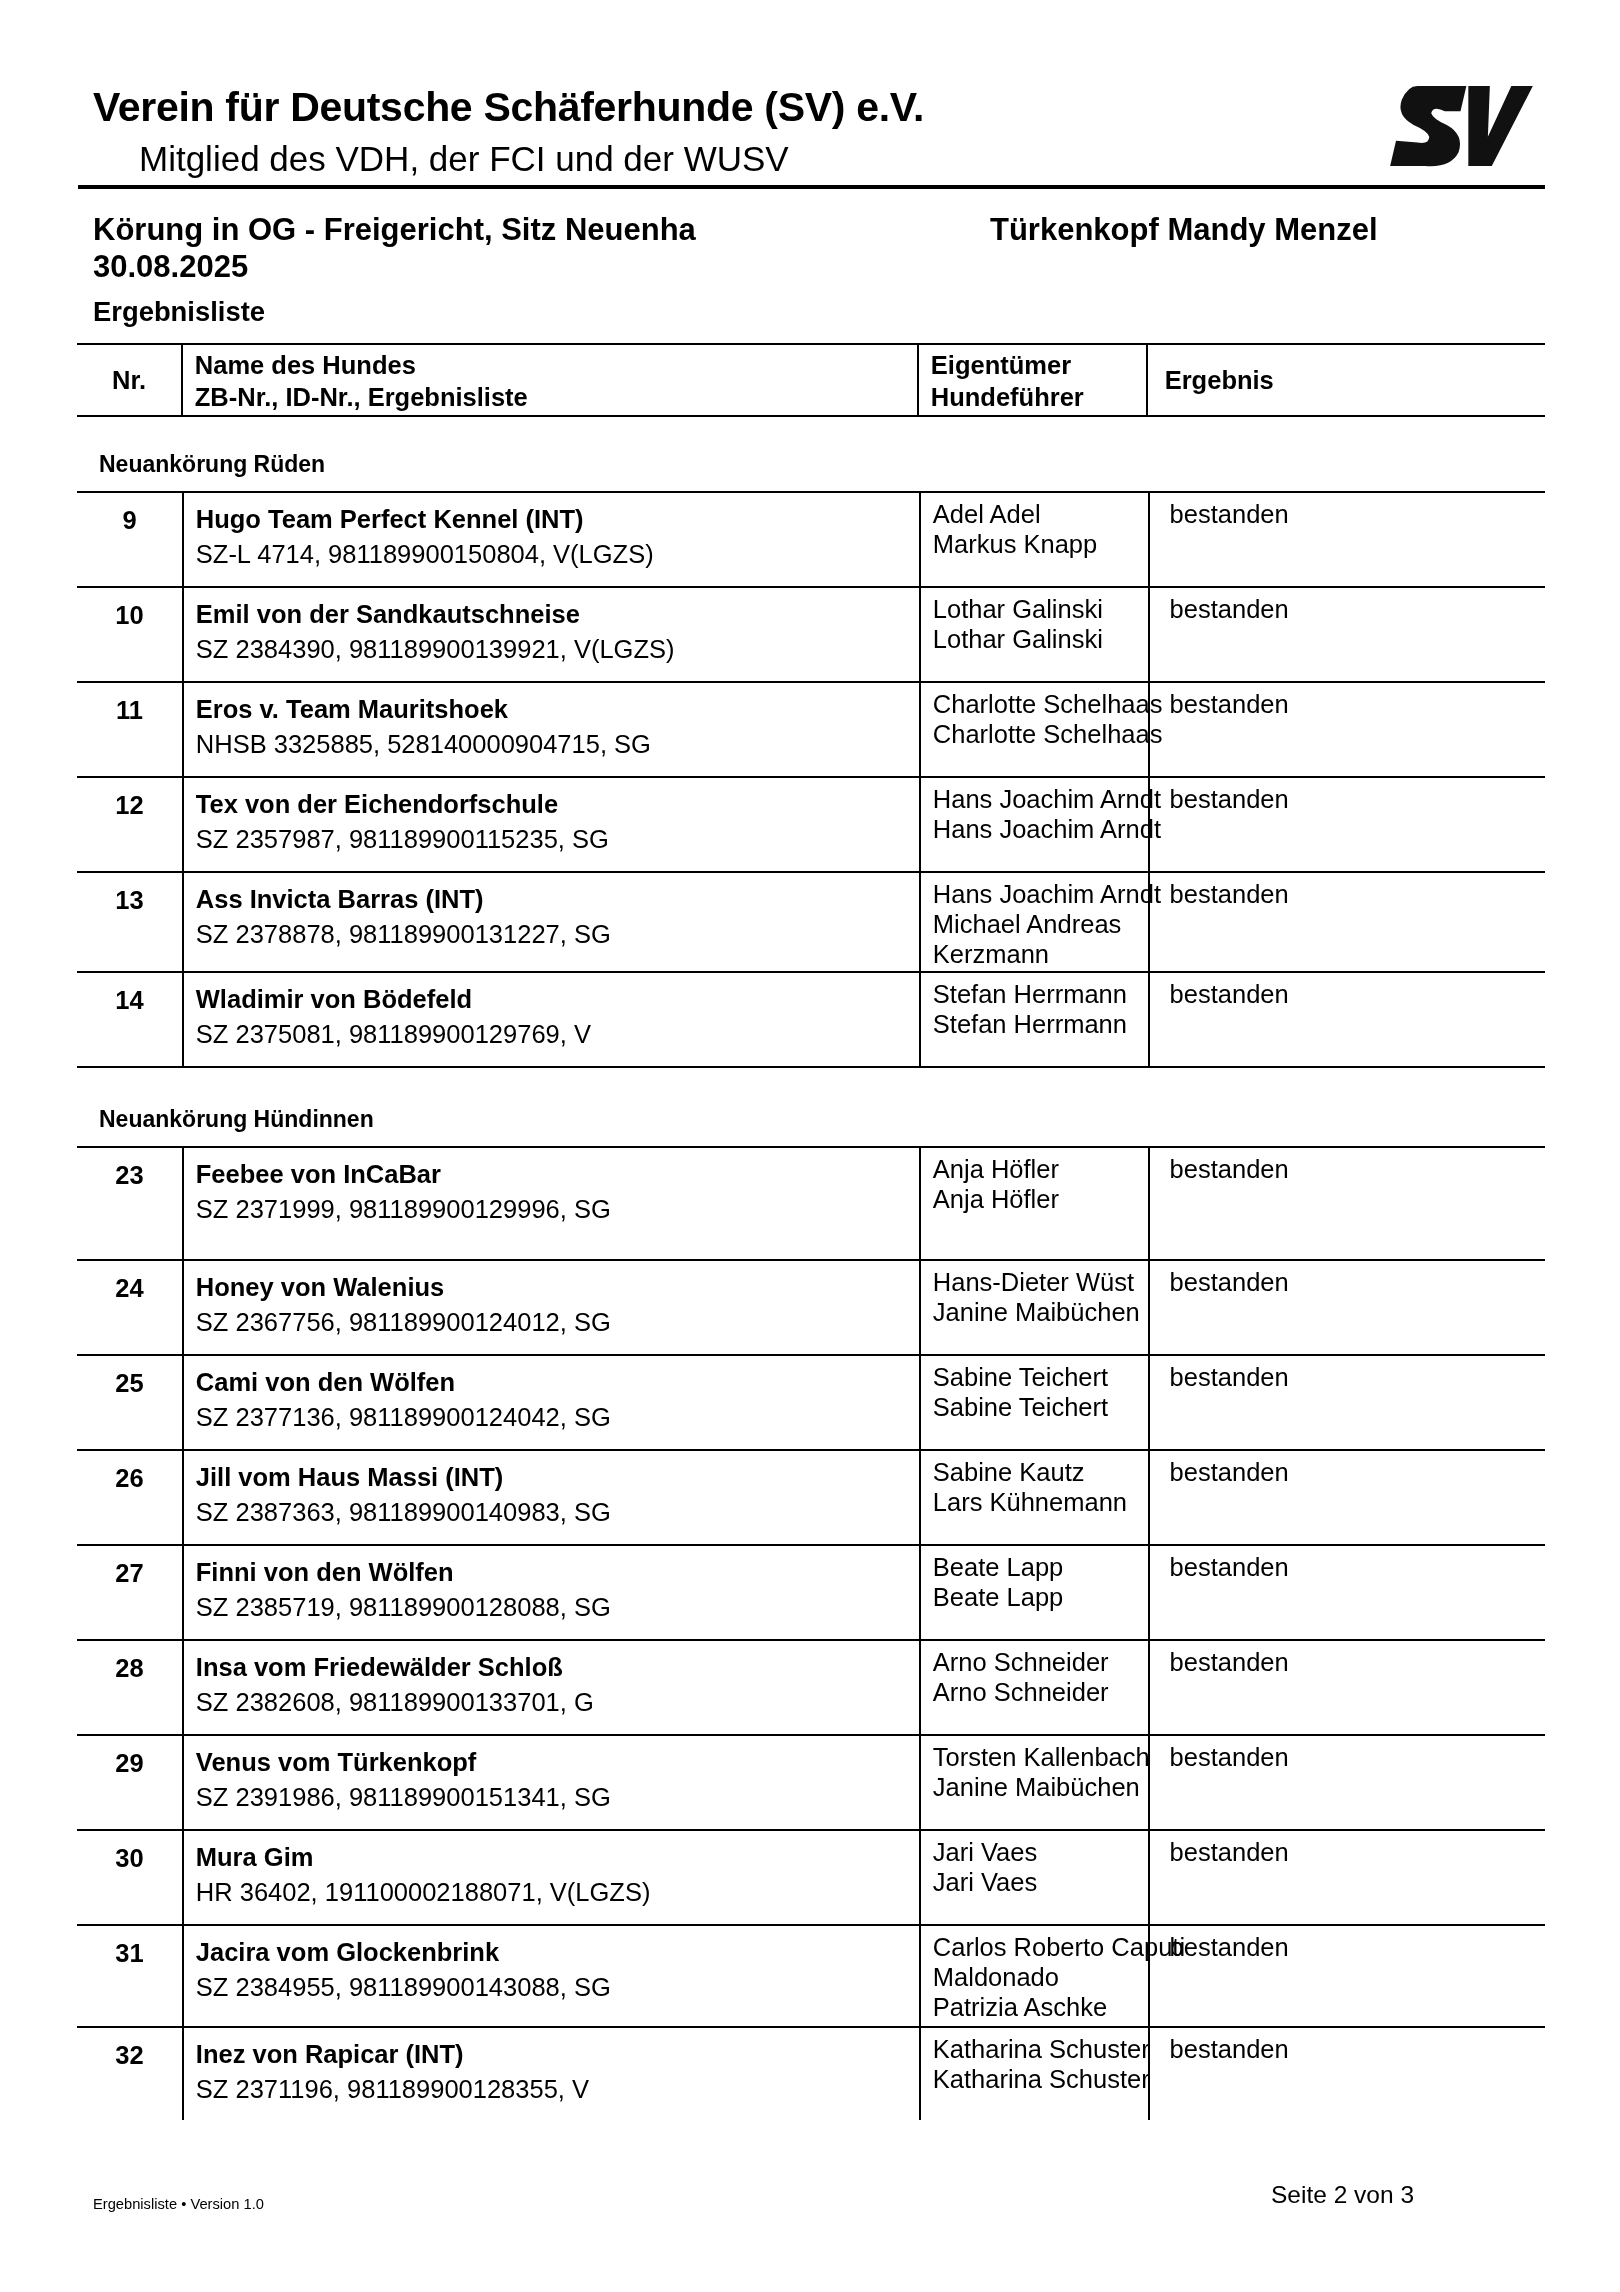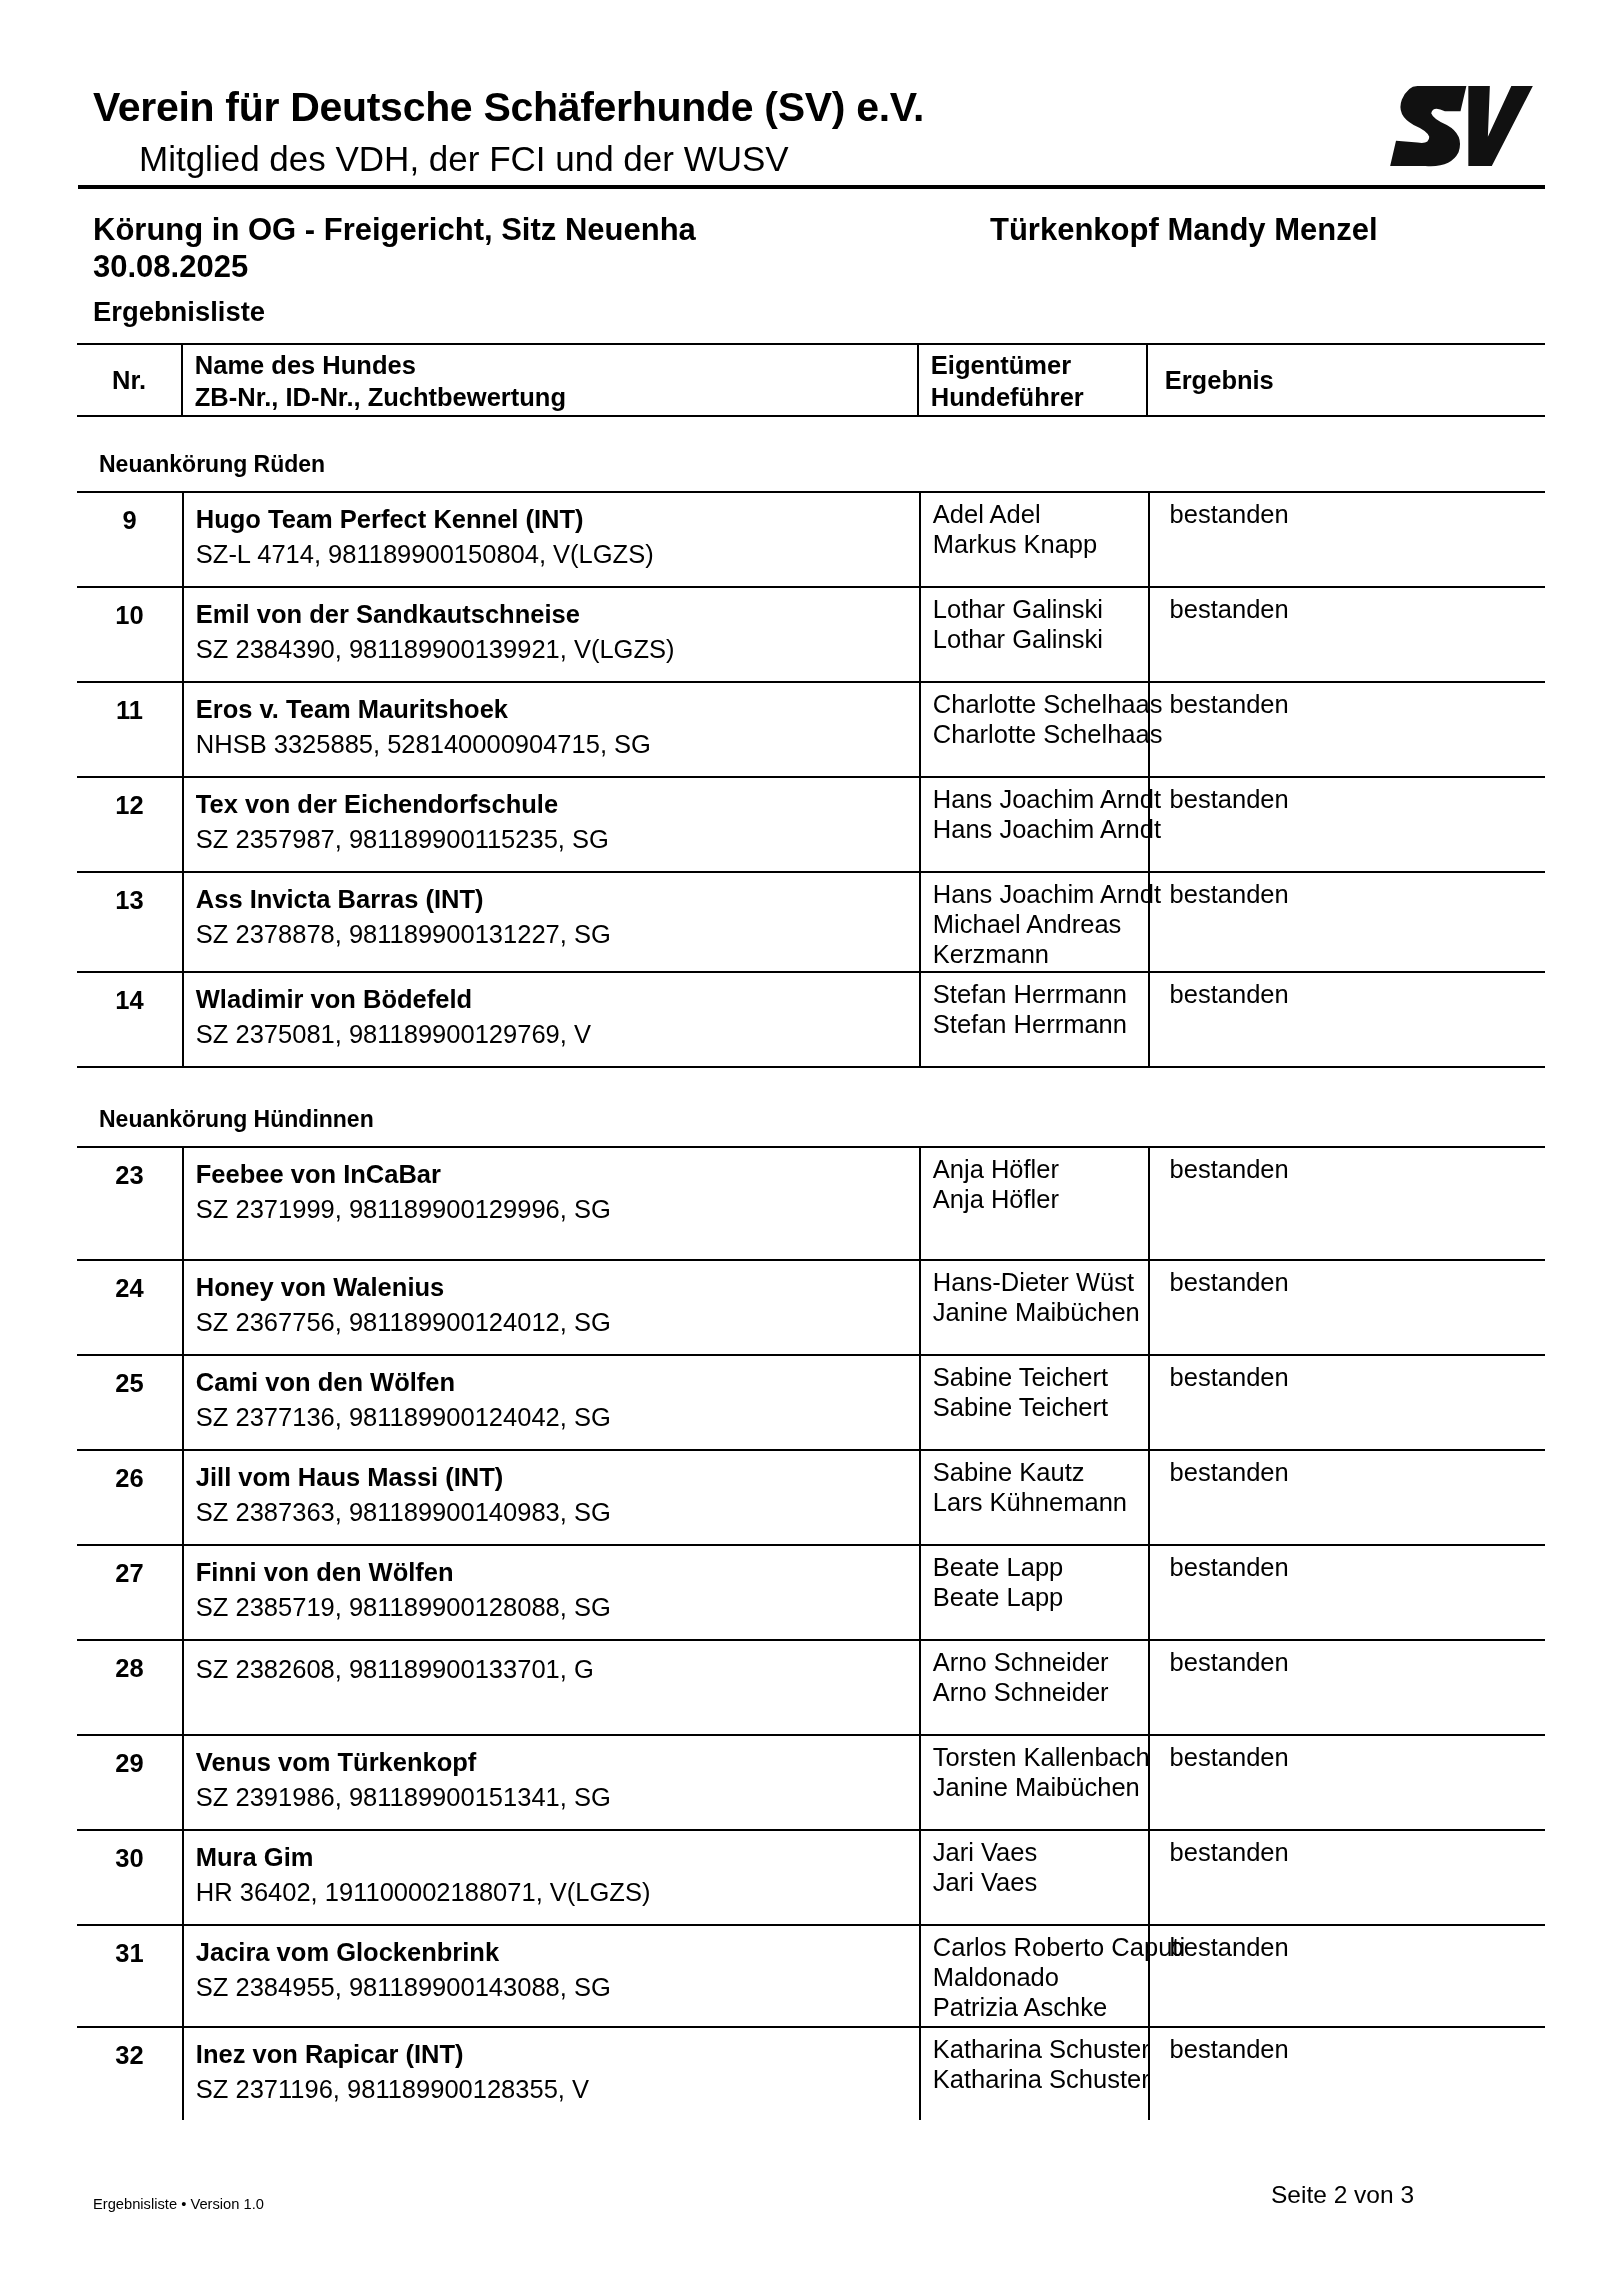--- a/index.html
+++ b/index.html
@@ -59,21 +59,21 @@
 
 <div class="abs event-title">Körung in  OG - Freigericht, Sitz Neuenha</div>
 <div class="abs event-date">30.08.2025</div>
 <div class="abs koermeister">Türkenkopf  Mandy Menzel</div>
 <div class="abs list-title">Ergebnisliste</div>
 
 <div class="abs thead">
   <div class="c c-nr">Nr.</div>
   <div class="c c-name">
     <div>Name des Hundes</div>
-    <div>ZB-Nr., ID-Nr., Zuchtbewertung</div>
+    <div>ZB-Nr., ID-Nr., Ergebnisliste</div>
   </div>
   <div class="c c-owner">
     <div>Eigentümer</div>
     <div>Hundeführer</div>
   </div>
   <div class="c c-res">Ergebnis</div>
 </div>
 
 <div class="abs section-label" style="top:451px;">Neuankörung Rüden</div>
 <div class="abs rows" style="top:491px;">
@@ -210,20 +210,21 @@
       </div>
     <div class="c c-owner">
         <span class="owner-line">Beate Lapp</span>
         <span class="owner-line">Beate Lapp</span>
       </div>
     <div class="c c-res">bestanden</div>
   </div>
   <div class="row" style="height:95px;">
     <div class="c c-nr">28</div>
     <div class="c c-name">
+        <div class="dog-name">Insa vom Friedewälder Schloß</div>
         <div class="dog-ids">SZ 2382608, 981189900133701, G</div>
       </div>
     <div class="c c-owner">
         <span class="owner-line">Arno Schneider</span>
         <span class="owner-line">Arno Schneider</span>
       </div>
     <div class="c c-res">bestanden</div>
   </div>
   <div class="row" style="height:95px;">
     <div class="c c-nr">29</div>

